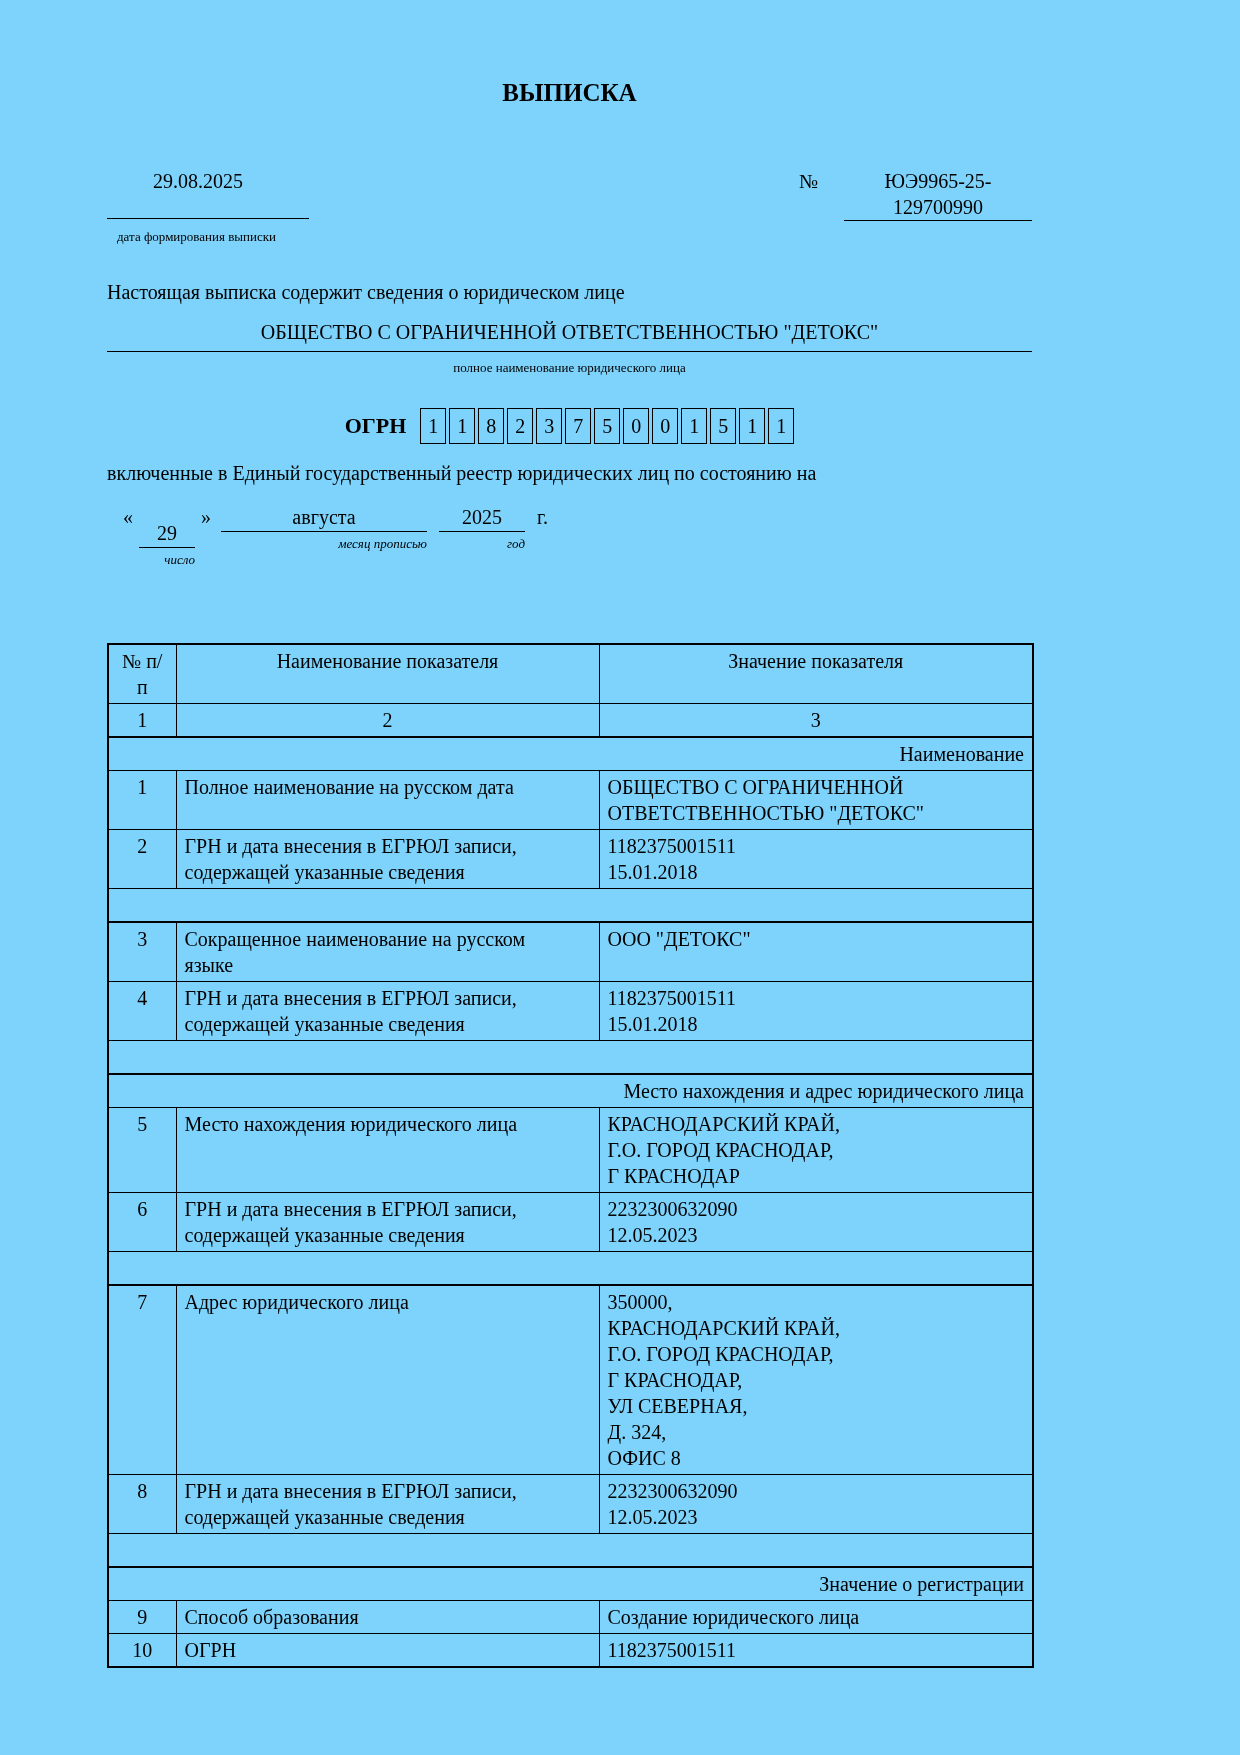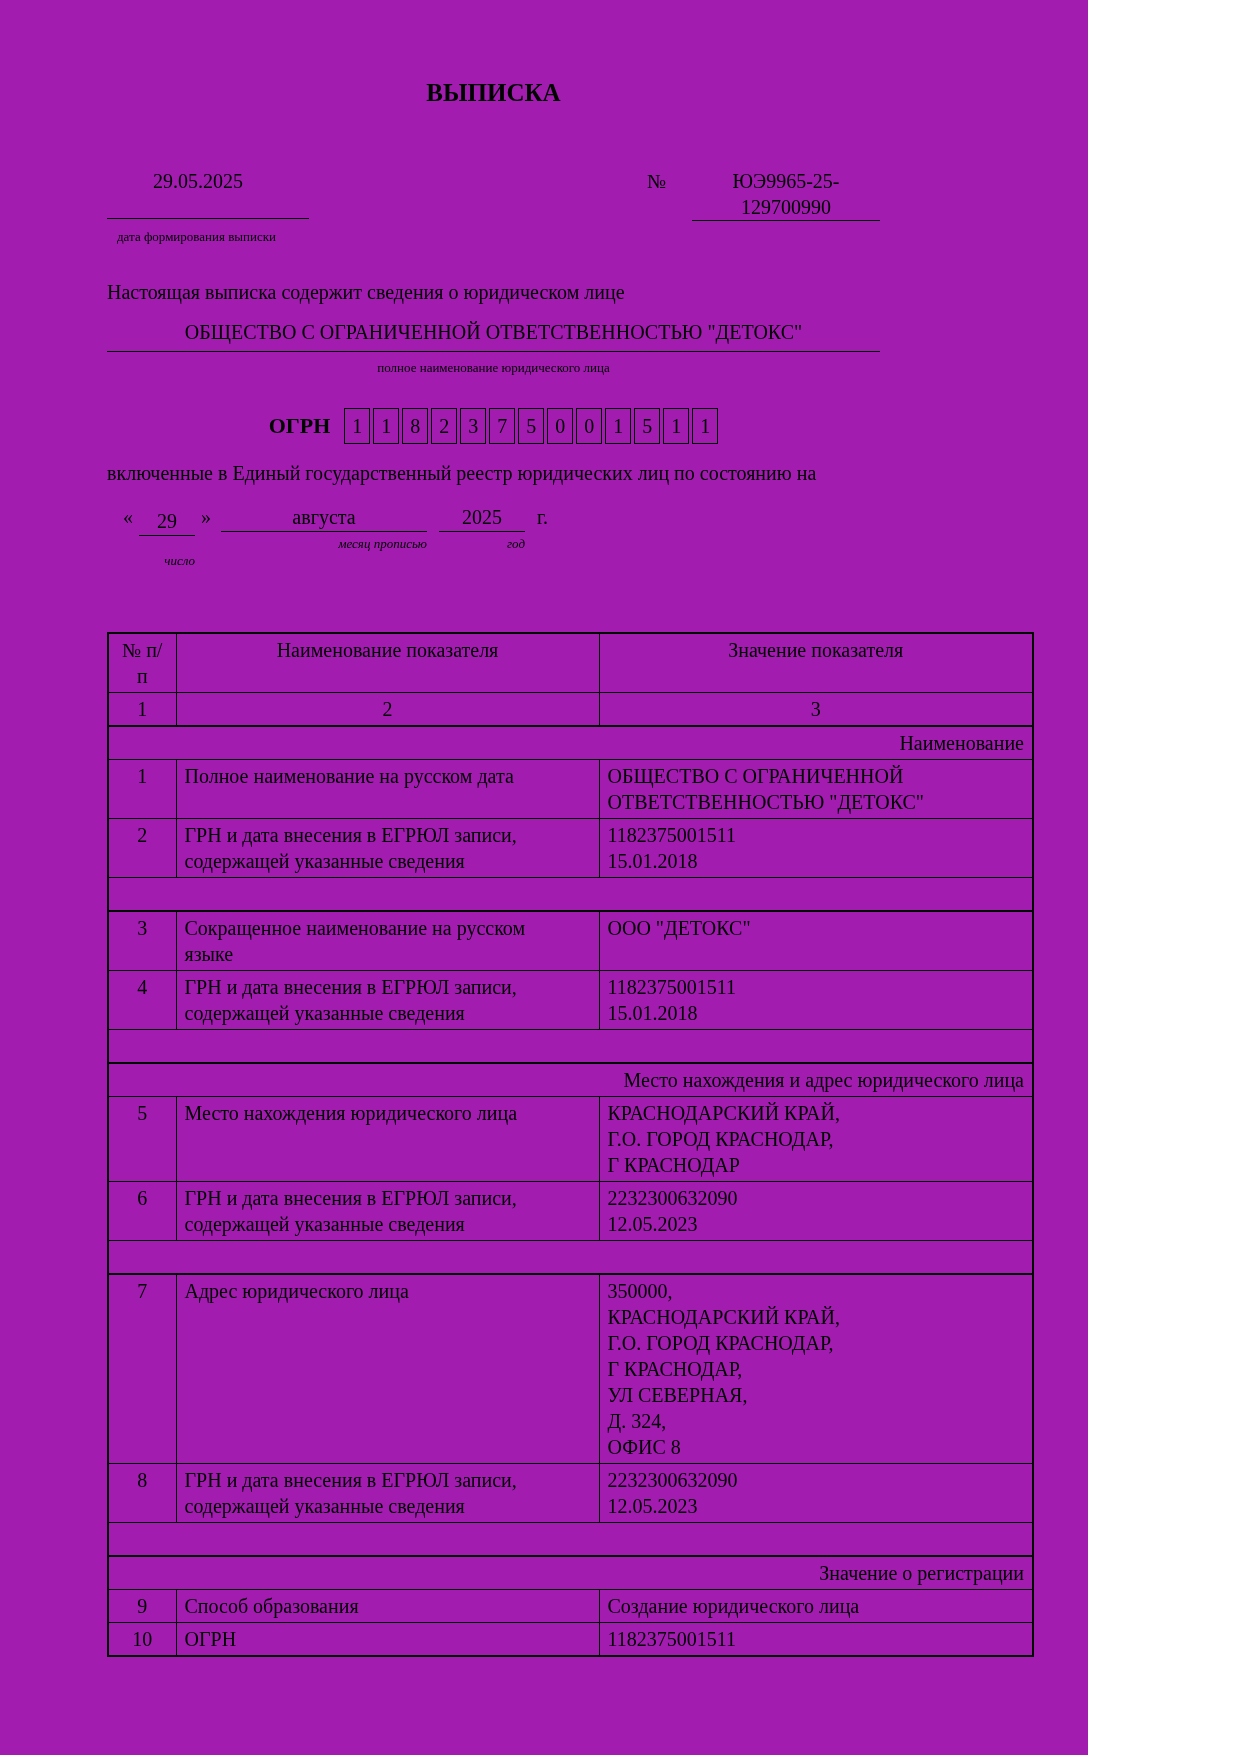--- a/index.html
+++ b/index.html
@@ -1,21 +1,21 @@
 <!DOCTYPE html>
 <html><head>
 <meta charset="utf-8">
 <style>
   html,body{margin:0;padding:0;background:#ffffff;}
   .page{
     position:relative;
-    width:1088px;height:1755px;
+    width:1240px;height:1755px;
     box-sizing:border-box;
     padding:78px 208px 0 107px;
-    background:#a21caf;color:#000;
+    background:#7dd3fc;color:#000;
     font-family:"Liberation Serif","DejaVu Serif",serif;
     font-size:20px;line-height:26px;
     overflow:hidden;
   }
   .doc-title{font-weight:bold;font-size:25px;line-height:30px;text-align:center;}
   .doc-subtitle{font-weight:bold;font-size:20px;line-height:26px;text-align:center;margin-top:5px;}
 
   .header-row{display:flex;justify-content:space-between;align-items:flex-start;margin-top:60px;}
   .date-col{width:202px;}
   .date-value{padding:0 0 24px 46px;border-bottom:1px solid #000;}
@@ -35,21 +35,21 @@
   .ogrn-box{display:inline-block;width:26px;height:36px;line-height:34px;border:1px solid #000;
     box-sizing:border-box;text-align:center;font-size:20px;}
 
   .intro-text2{margin-top:16px;}
 
   .asof-row{margin-top:18px;display:flex;align-items:flex-start;padding-left:16px;}
   .quote{line-height:26px;}
   .field{display:inline-flex;flex-direction:column;}
   .field-value{display:block;text-align:center;border-bottom:1px solid #000;line-height:26px;padding-bottom:1px;}
   .field-caption{display:block;text-align:right;font-size:13px;line-height:16px;margin-top:4px;font-style:italic;}
-  .day-field{width:56px;margin:4px 6px;gap:13px;}
+  .day-field{width:56px;margin:16px 6px;}
   .month-field{width:206px;margin-left:10px;}
   .year-field{width:86px;margin-left:12px;}
   .year-suffix{margin-left:12px;line-height:26px;}
 
   .main-table{border-collapse:collapse;width:100%;margin-top:59px;border:2px solid #000;table-layout:fixed;}
   .main-table col.c1{width:68px;}
   .main-table col.c2{width:423px;}
   .main-table col.c3{width:434px;}
   .main-table th,.main-table td{border:1px solid #000;padding:3px 8px;vertical-align:top;font-weight:normal;}
   .main-table th{text-align:center;}
@@ -67,21 +67,21 @@
 </style>
 </head>
 <body>
 
 <div class="page">
 
   <div class="doc-title">ВЫПИСКА</div>
 
   <div class="header-row">
     <div class="date-col">
-      <div class="date-value">29.05.2025</div>
+      <div class="date-value">29.08.2025</div>
       <div class="date-caption">дата формирования выписки</div>
     </div>
     <div class="num-col">
       <span class="num-sign">№</span>
       <div class="num-box">
         <div>ЮЭ9965-25-</div>
         <div>129700990</div>
       </div>
     </div>
   </div>

